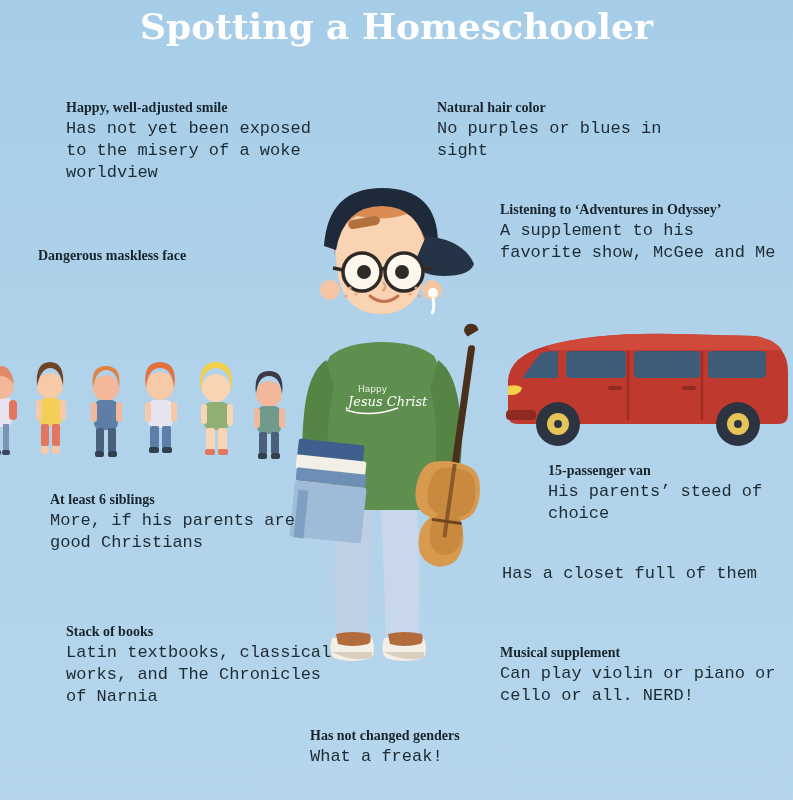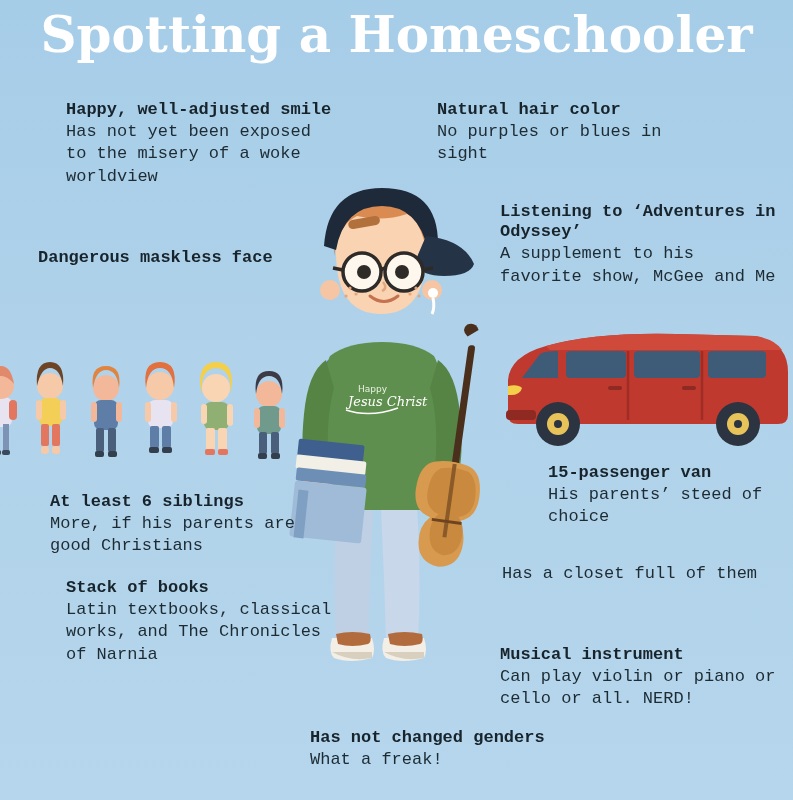--- a/index.html
+++ b/index.html
@@ -26,53 +26,53 @@
     font-family: "DejaVu Serif", serif;
     font-weight: bold;
     font-size: 27px;
     color: #1d2b33;
     letter-spacing: 0px;
     line-height: 1.1;
   }
   #title-line2 {
     font-family: "DejaVu Serif", serif;
     font-weight: bold;
-    font-size: 50px;
+    font-size: 36px;
     color: #ffffff;
     line-height: 1.15;
     margin-top: 2px;
   }
 
   
   .callout { position: absolute; z-index: 25; }
   .callout .head {
-    font-family: Liberation Mono, monospace;
+    font-family: Liberation Serif, serif;
     font-weight: bold;
-    font-size: 17px;
+    font-size: 14px;
     color: #18242c;
     line-height: 1.18;
   }
   .callout .sub {
     font-family: Liberation Mono, monospace;
     font-size: 17px;
     color: #1d2b33;
     line-height: 1.32;
     margin-top: 1px;
   }
   .callout.right { text-align: left; }
 
   
   #c-smile    { left: 66px;  top: 100px;  width: 268px; }
   #c-hair     { left: 437px; top: 100px;  width: 240px; }
   #c-maskless { left: 38px;  top: 248px;  width: 275px; }
   #c-odyssey  { left: 500px; top: 202px;  width: 278px; }
   #c-van      { left: 548px; top: 463px;  width: 240px; }
   #c-siblings { left: 50px;  top: 492px;  width: 270px; }
   #c-shirt    { left: 502px; top: 562px;  width: 280px; }
-  #c-books    { left: 66px;  top: 578px;  width: 268px; }
+  #c-books    { left: 66px;  top: 624px;  width: 268px; }
   #c-music    { left: 500px; top: 645px;  width: 285px; }
   #c-genders  { left: 310px; top: 728px;  width: 250px; }
 
   
   #art { position: absolute; inset: 0; z-index: 10; }
 
   
   #kids-row { position: absolute; left: -8px; top: 362px; width: 330px; height: 110px; }
 
   
@@ -316,20 +316,20 @@
 <div class="callout right" id="c-shirt">
   <div class="sub">Has a closet full of them</div>
 </div>
 
 <div class="callout" id="c-books">
   <div class="head">Stack of books</div>
   <div class="sub">Latin textbooks, classical works, and The Chronicles of Narnia</div>
 </div>
 
 <div class="callout right" id="c-music">
-  <div class="head">Musical instrument</div>
+  <div class="head">Musical supplement</div>
   <div class="sub">Can play violin or piano or cello or all. NERD!</div>
 </div>
 
 <div class="callout" id="c-genders">
   <div class="head">Has not changed genders</div>
   <div class="sub">What a freak!</div>
 </div>
 
 </body></html>

